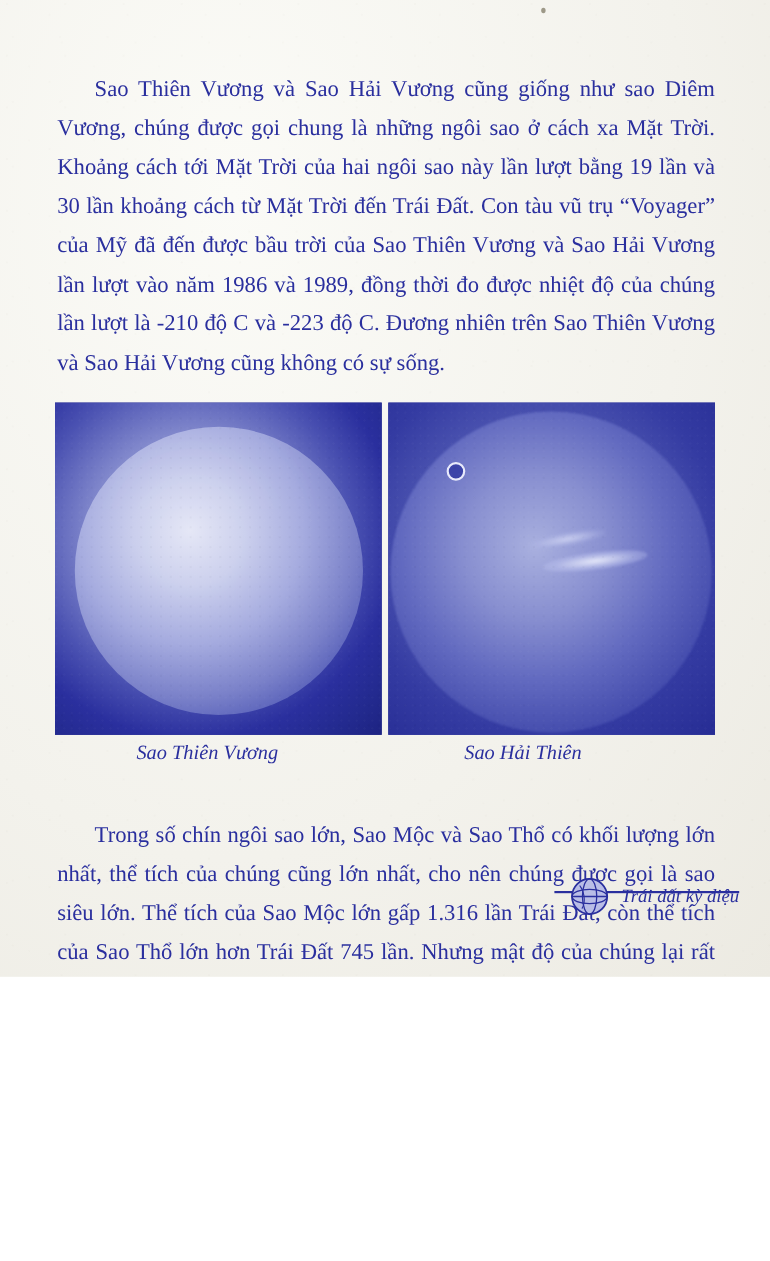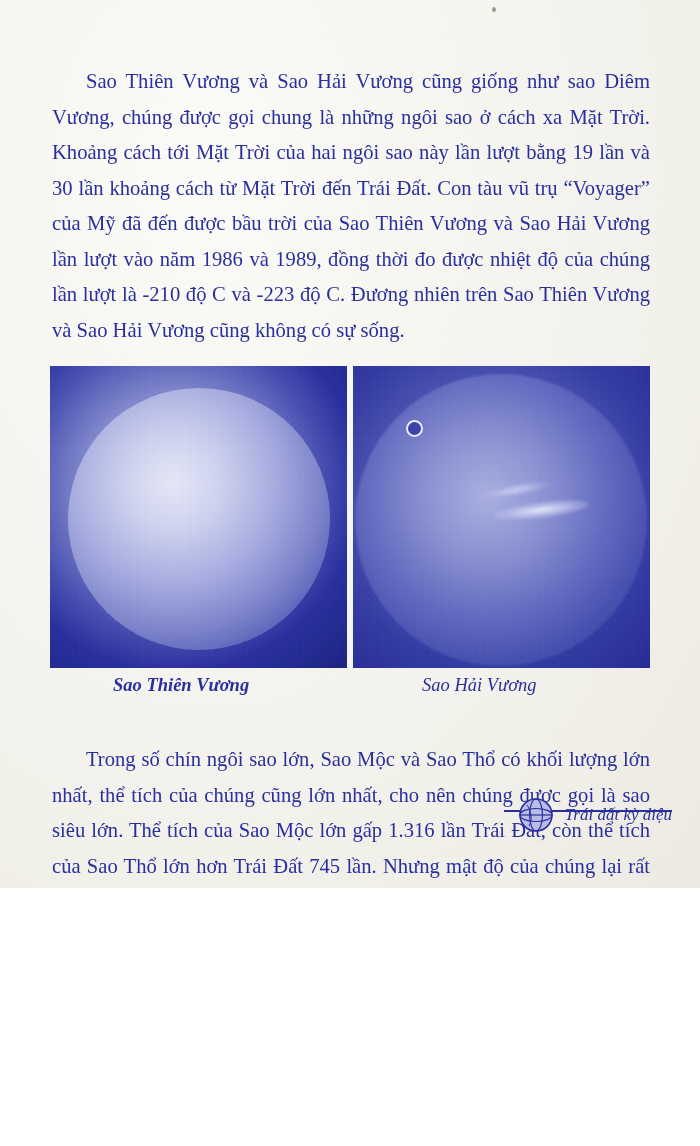--- a/index.html
+++ b/index.html
@@ -150,21 +150,21 @@
     height: 28px;
   }
   .caption {
     position: absolute;
     top: 0;
     color: #2a2f9e;
     font-style: italic;
     font-size: 18.5px;
     white-space: nowrap;
   }
-  #caption-uranus { left: 63px; font-weight: bold; }
+  #caption-uranus { left: 74px; }
   #caption-neptune { left: 372px; }
 
   
   .footer-left {
     position: absolute;
     left: 18px;
     bottom: 22px;
     width: 110px;
     height: 80px;
   }
@@ -261,21 +261,21 @@
       <div class="neptune-disc"></div>
       <div class="neptune-streak2"></div>
       <div class="neptune-streak"></div>
       <div class="neptune-moon"></div>
       <div class="figure-grain"></div>
     </div>
   </div>
 
   <div class="caption-row">
     <div class="caption" id="caption-uranus">Sao Thiên Vương</div>
-    <div class="caption" id="caption-neptune">Sao Hải Vương</div>
+    <div class="caption" id="caption-neptune">Sao Hải Thiên</div>
   </div>
 
   <div class="text-block" id="para-bottom">
     <p>Trong số chín ngôi sao lớn, Sao Mộc và Sao Thổ có khối lượng lớn nhất, thể tích của chúng cũng lớn nhất, cho nên chúng được gọi là sao siêu lớn. Thể tích của Sao Mộc lớn gấp 1.316 lần Trái Đất, còn thể tích của Sao Thổ lớn hơn Trái Đất 745 lần. Nhưng mật độ của chúng lại rất nhỏ, mật độ của Sao Mộc chưa bằng ¼ mật độ của Trái Đất. Như vậy có thể thấy rằng những vật chất cấu tạo nên các hành tinh lớn là những nguyên tố nhẹ. Những thành quả mới nhất của ngành thăm dò vũ trụ đã chứng thực thành phần chủ yếu của chúng là Hidro và</p>
   </div>
 
 
   <div class="footer-rule"></div>
   <div class="footer-right">
     <svg class="globe-icon" viewBox="0 0 42 42">

